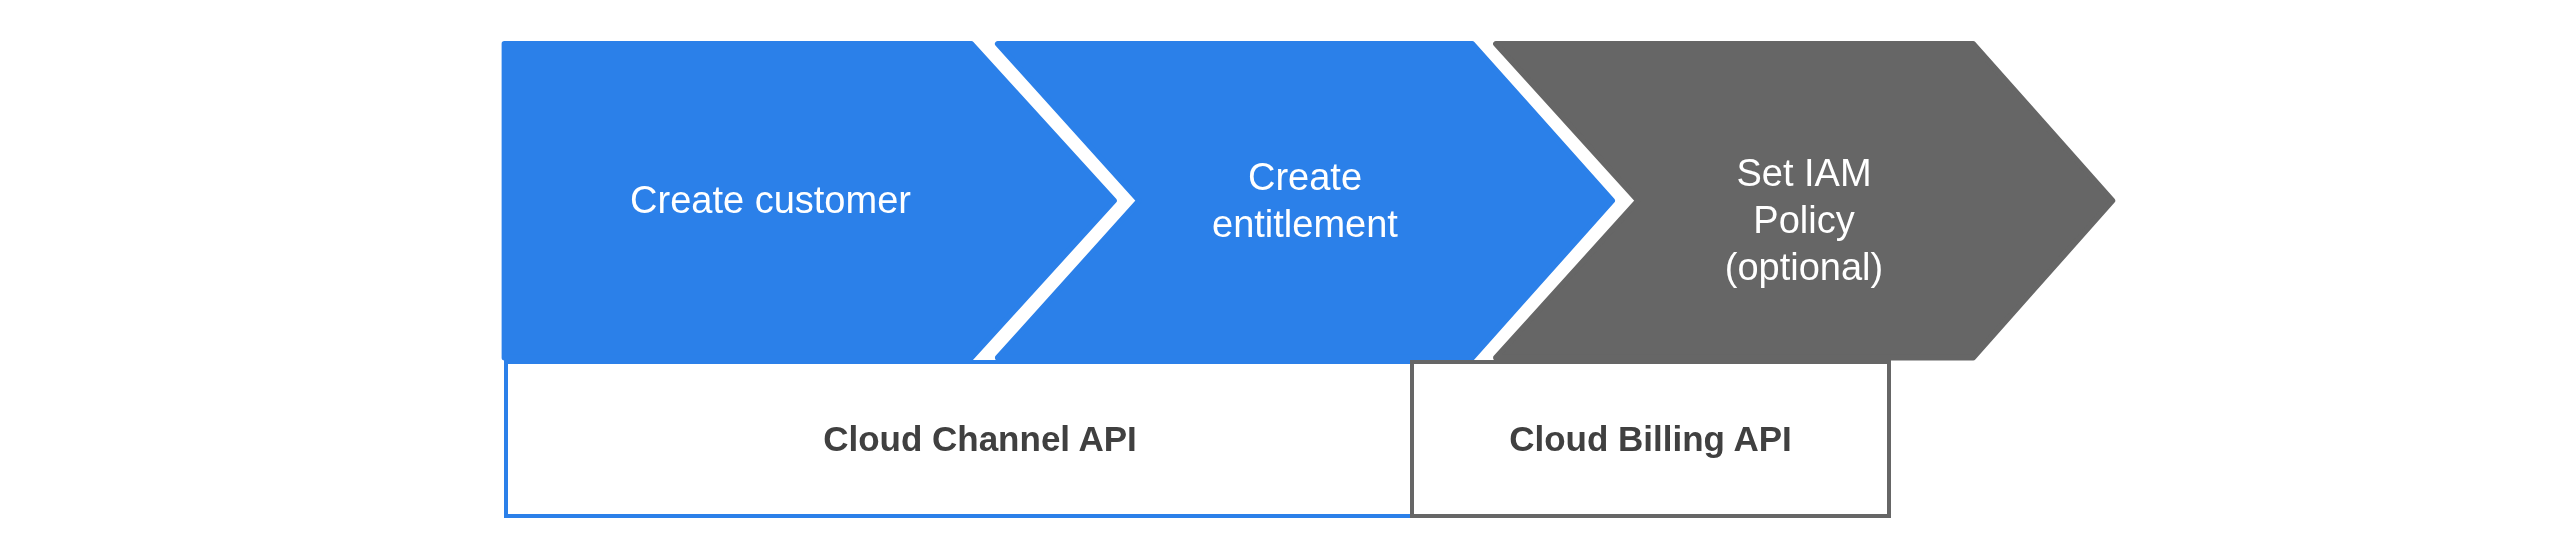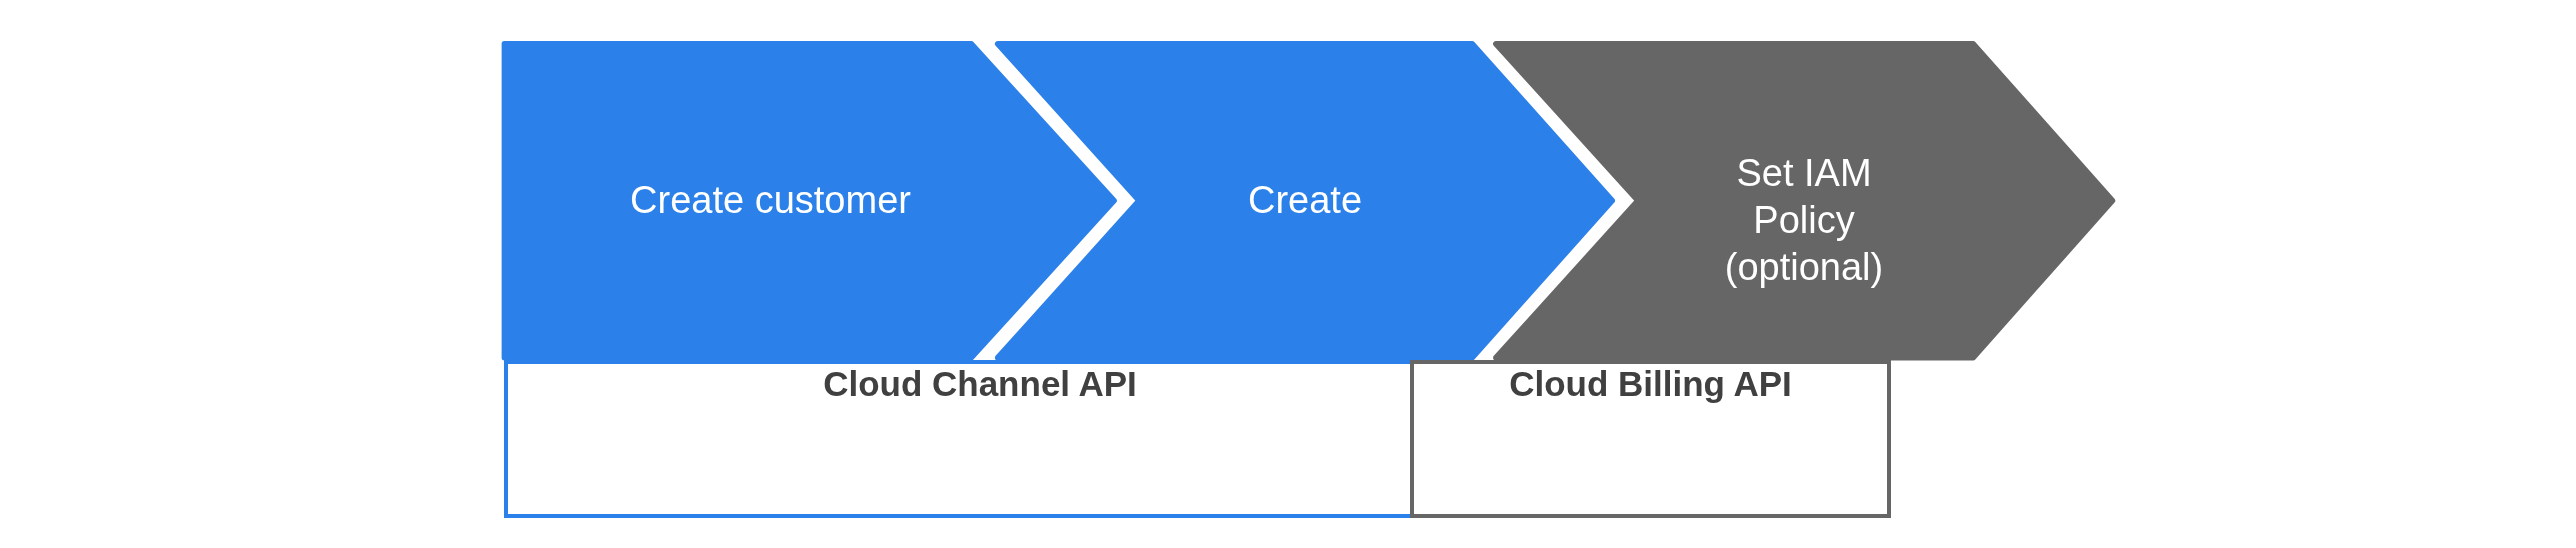--- a/index.html
+++ b/index.html
@@ -53,21 +53,21 @@
   .step-label-2 { left: 995px; width: 620px; }
   .step-label-3 { left: 1493px; width: 622px; margin-top: 20px; }
 
   .api-box {
     position: absolute;
     top: 360px;
     height: 158px;
     box-sizing: border-box;
     background: #ffffff;
     display: flex;
-    align-items: flex-start;
+    align-items: center;
     justify-content: center;
     font-size: 35px;
     font-weight: 700;
     color: var(--dark, #404040);
     text-align: center;
   }
   .api-box-channel {
     left: 504px;
     width: 952px;
     border: 4.8px solid var(--blue, #2B80E9);
@@ -91,20 +91,21 @@
 
     <polygon class="chev-gray" points="2159,63 2848,63 3049,289.5 2848,516 2159,516 2364,289.5"></polygon>
   </svg>
 
   <div class="step-label step-label-1">
     <div>Create customer</div>
   </div>
 
   <div class="step-label step-label-2">
     <div>Create</div>
+    <div>entitlement</div>
   </div>
 
   <div class="step-label step-label-3">
     <div>Set IAM</div>
     <div>Policy</div>
     <div>(optional)</div>
   </div>
 
   <div class="api-box api-box-channel">
     <span>Cloud Channel API</span>

